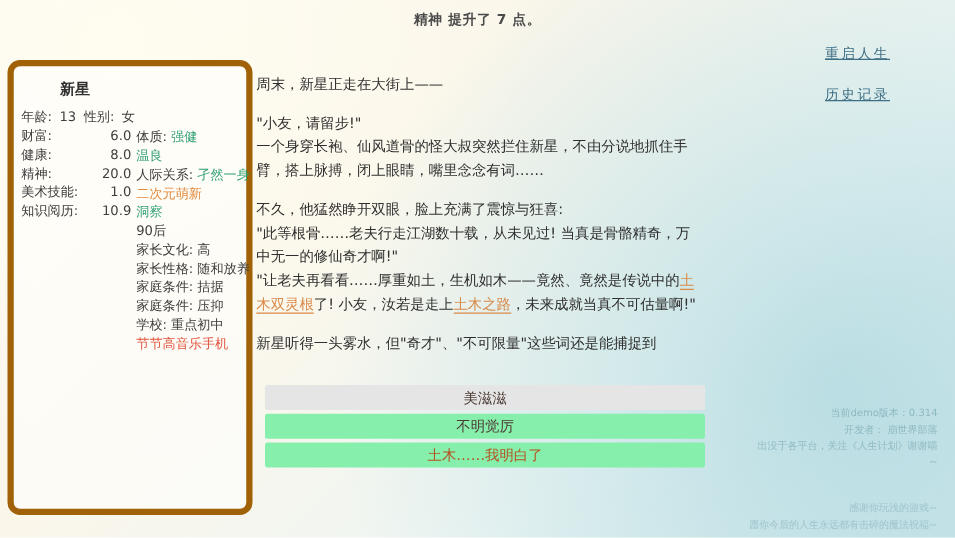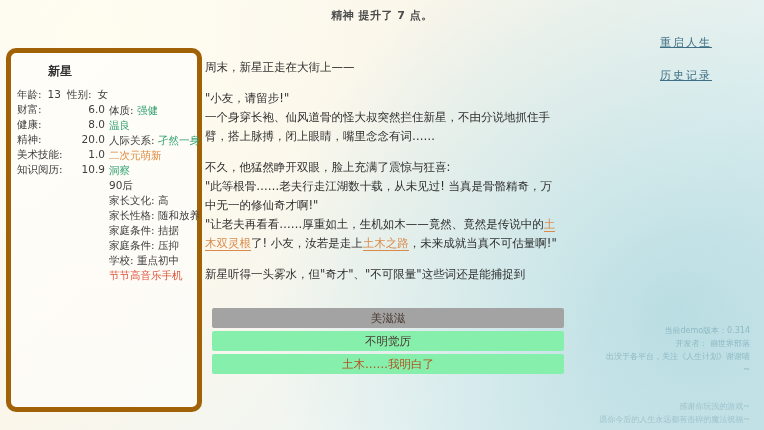--- a/index.html
+++ b/index.html
@@ -142,21 +142,21 @@
   }
   .choice {
     height: 20px;
     line-height: 20px;
     text-align: center;
     font-size: 11.5px;
     margin-bottom: 3px;
     border-radius: 2px;
     cursor: pointer;
   }
-  .choice-1 { background: #a3a3a3; color: #4a3a32; }
+  .choice-1 { background: #e5e5e5; color: #4a3a32; }
   .choice-2 { background: #86efac; color: #4a3a32; }
   .choice-3 { background: #86efac; color: #b4521f; }
 
   
   .credits {
     position: absolute;
     right: 14px;
     bottom: 54px;
     width: 150px;
     text-align: right;

